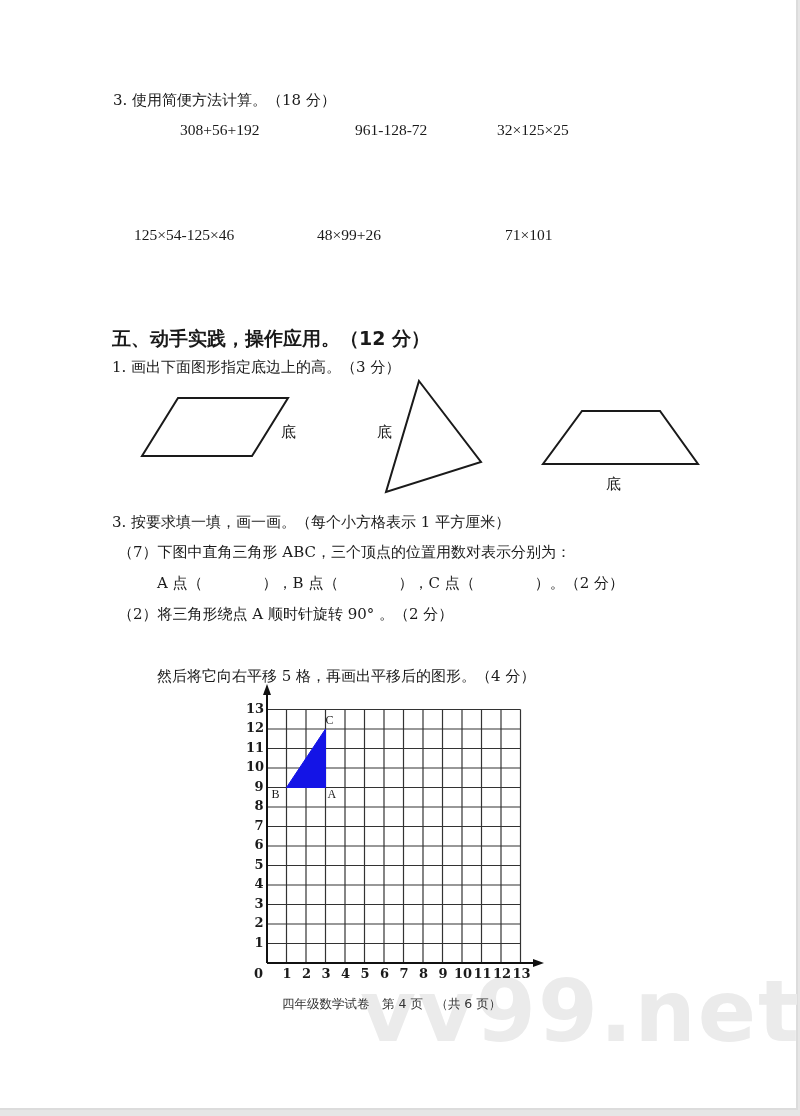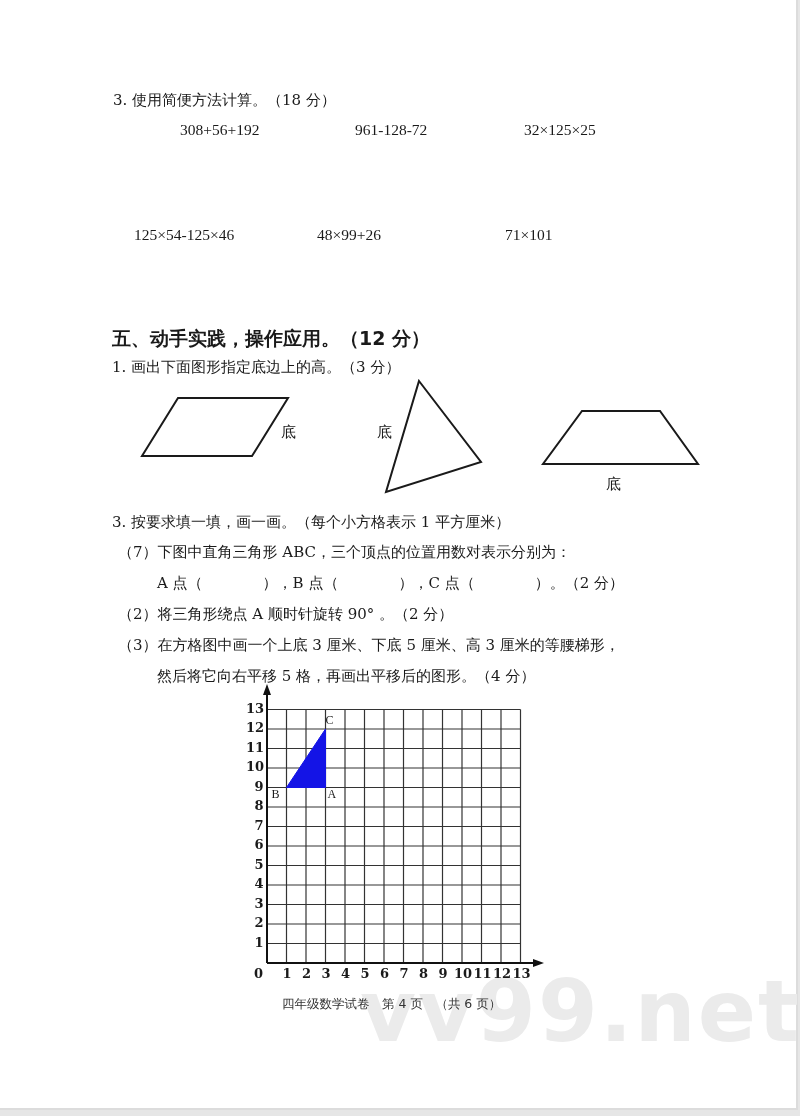--- a/index.html
+++ b/index.html
@@ -41,21 +41,21 @@
 <div class="page"></div>
 
 <div class="watermark">vv99.net</div>
 
 <div class="content">
 
   <div class="t q-title" style="left:113px; top:91px;">3. 使用简便方法计算。（18 分）</div>
 
   <div class="t expr" style="left:134px; top:121px;margin-left:46px;">308+56+192</div>
   <div class="t expr" style="left:355px; top:121px;">961-128-72</div>
-  <div class="t expr" style="left:524px; top:121px;">32×125×25</div>
+  <div class="t expr" style="left:497px; top:121px;">32×125×25</div>
 
   <div class="t expr" style="left:134px; top:226px;">125×54-125×46</div>
   <div class="t expr" style="left:317px; top:226px;">48×99+26</div>
   <div class="t expr" style="left:505px; top:226px;">71×101</div>
 
   <div class="t section" style="left:112px; top:326px;">五、动手实践，操作应用。（12 分）</div>
   <div class="t line" style="left:112px; top:358px;">1. 画出下面图形指定底边上的高。（3 分）</div>
 
   <svg width="800" height="1116">
     <polygon points="178,398 288,398 252,456 142,456" fill="none" stroke="#1a1a1a" stroke-width="2"></polygon>
@@ -63,21 +63,20 @@
     <polygon points="582,411 660,411 698,464 543,464" fill="none" stroke="#1a1a1a" stroke-width="2"></polygon>
   </svg>
   <div class="t label" style="left:281px; top:423px;">底</div>
   <div class="t label" style="left:377px; top:423px;">底</div>
   <div class="t label" style="left:606px; top:475px;">底</div>
 
   <div class="t line" style="left:112px; top:513px;">3. 按要求填一填，画一画。（每个小方格表示 1 平方厘米）</div>
   <div class="t line" style="left:118px; top:543px;">（7）下图中直角三角形 ABC，三个顶点的位置用数对表示分别为：</div>
   <div class="t line" style="left:157px; top:574px;">A 点（　　　　），B 点（　　　　），C 点（　　　　）。（2 分）</div>
   <div class="t line" style="left:118px; top:605px;">（2）将三角形绕点 A 顺时针旋转 90° 。（2 分）</div>
-  <div class="t line" style="left:118px; top:636px;">（3）在方格图中画一个上底 3 厘米、下底 5 厘米、高 3 厘米的等腰梯形，</div>
   <div class="t line" style="left:157px; top:667px;">然后将它向右平移 5 格，再画出平移后的图形。（4 分）</div>
 
   <svg id="grid-svg" width="800" height="1116">
     <g id="grid-lines">
         <line x1="267" x2="267" y1="963" y2="709.5" stroke="#333" stroke-width="1.2"></line>
         <line x1="286.5" x2="286.5" y1="963" y2="709.5" stroke="#333" stroke-width="1.2"></line>
         <line x1="306" x2="306" y1="963" y2="709.5" stroke="#333" stroke-width="1.2"></line>
         <line x1="325.5" x2="325.5" y1="963" y2="709.5" stroke="#333" stroke-width="1.2"></line>
         <line x1="345" x2="345" y1="963" y2="709.5" stroke="#333" stroke-width="1.2"></line>
         <line x1="364.5" x2="364.5" y1="963" y2="709.5" stroke="#333" stroke-width="1.2"></line>

